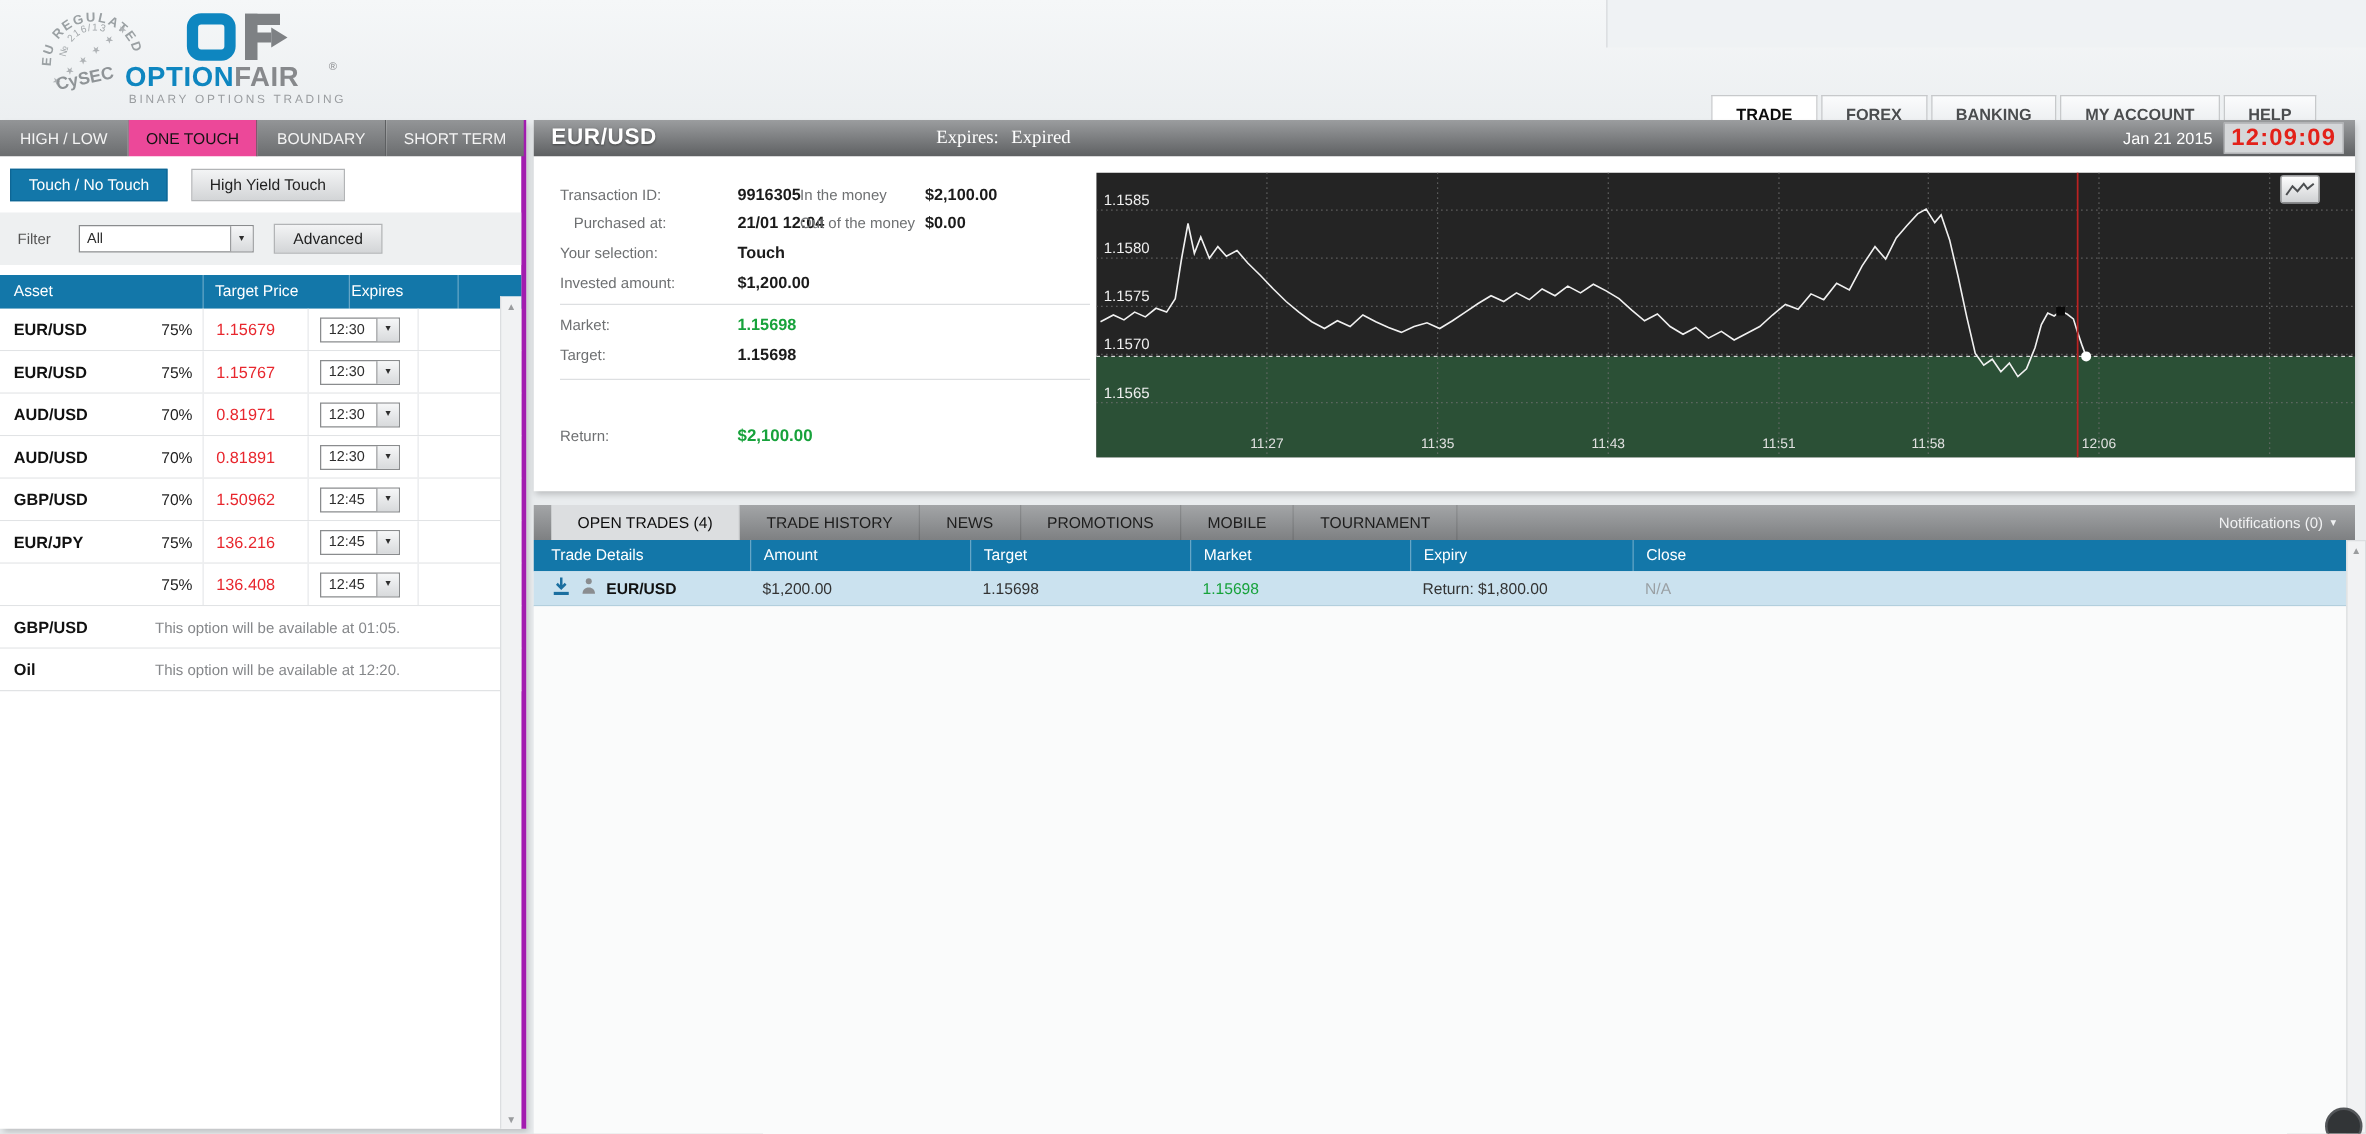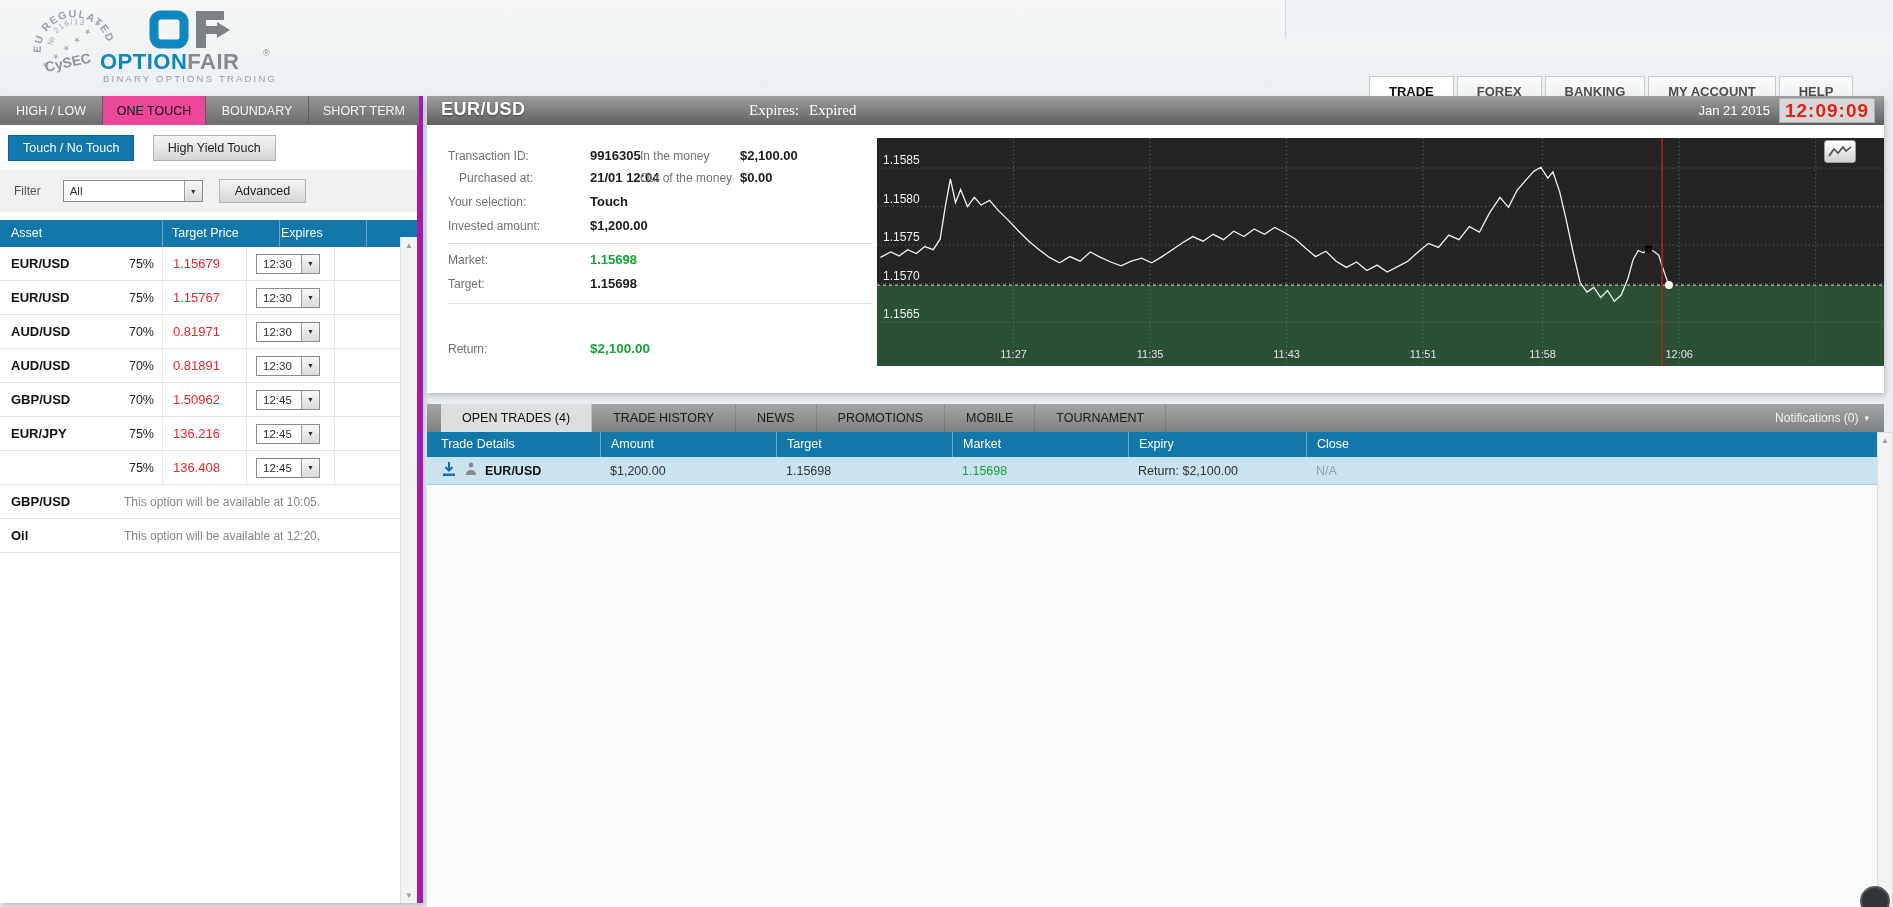--- a/index.html
+++ b/index.html
@@ -14,21 +14,21 @@
   .logo{position:absolute;left:8px;top:0;}
   .top-nav{position:absolute;top:76px;left:1366px;height:29px;display:flex;}
   .nav-tab{height:28px;display:flex;align-items:center;justify-content:center;
            padding:0 19px;margin-left:3px;background:linear-gradient(#fbfcfd,#e7eaec);
            border:1px solid #c7c9cb;border-bottom:none;font-size:13px;font-weight:bold;
            color:#4b4d4f;cursor:pointer;}
   .nav-tab.active{background:#ffffff;color:#0d0d0d;}
 
   
   .lp{position:absolute;left:0;top:96px;width:417px;height:807px;background:#fff;
-      border-right:6px solid #a21caf;box-shadow:2px 3px 5px rgba(0,0,0,.18);}
+      border-right:4px solid #a21caf;box-shadow:2px 3px 5px rgba(0,0,0,.18);}
   .lp-tabs{display:flex;height:29px;}
   .lp-tab{flex:0 0 102px;display:flex;align-items:center;justify-content:center;
           font-size:12.5px;color:#f4f4f4;background:linear-gradient(#939597,#6b6d6f);
           border-right:1px solid #5d5f61;cursor:pointer;}
   .lp-tab:last-child{flex:0 0 110px;border-right:none;}
   .lp-tab.active{background:#ec4899;color:#141414;}
   .lp-subtabs{height:45px;padding:10px 0 0 8px;box-sizing:border-box;}
   .btn-touch{display:inline-block;background:#1377a9;color:#fff;font-size:12.5px;
              padding:5px 14px;border:1px solid #0e6695;cursor:pointer;}
   .btn-gray{display:inline-block;background:linear-gradient(#f3f4f5,#d3d5d7);color:#1f1f1f;
@@ -302,21 +302,21 @@
       <div class="c3">
           <div class="sel sel-exp">
             <span>12:45</span>
             <span class="sb">▼</span>
           </div>
         </div>
       <div class="c4"></div>
     </div>
     <div class="ar un">
       <span class="an">GBP/USD</span>
-      <span class="msg">This option will be available at 10:05.</span>
+      <span class="msg">This option will be available at 01:05.</span>
     </div>
     <div class="ar un">
       <span class="an">Oil</span>
       <span class="msg">This option will be available at 12:20.</span>
     </div>
 
     <div class="lp-scroll">
       <div class="sarr">▲</div>
       <div class="sarr bottom">▼</div>
     </div>
@@ -428,21 +428,21 @@
         <svg width="12" height="14" viewBox="0 0 12 14">
           <circle cx="6" cy="3" r="2.4" fill="#8a8d90"></circle>
           <path d="M1 13c0-3 2-5 5-5s5 2 5 5z" fill="#8a8d90"></path>
         </svg>
       </span>
       <span class="sym">EUR/USD</span>
     </div>
     <div class="col2">$1,200.00</div>
     <div class="col3">1.15698</div>
     <div class="col4 mkt">1.15698</div>
-    <div class="col5">Return: $2,100.00</div>
+    <div class="col5">Return: $1,800.00</div>
     <div class="col6 na">N/A</div>
   </div>
 
   <div class="tt-empty"></div>
 
   <div class="main-scroll">
     <div class="sarr">▲</div>
   </div>
 
   <div class="fab"></div>

